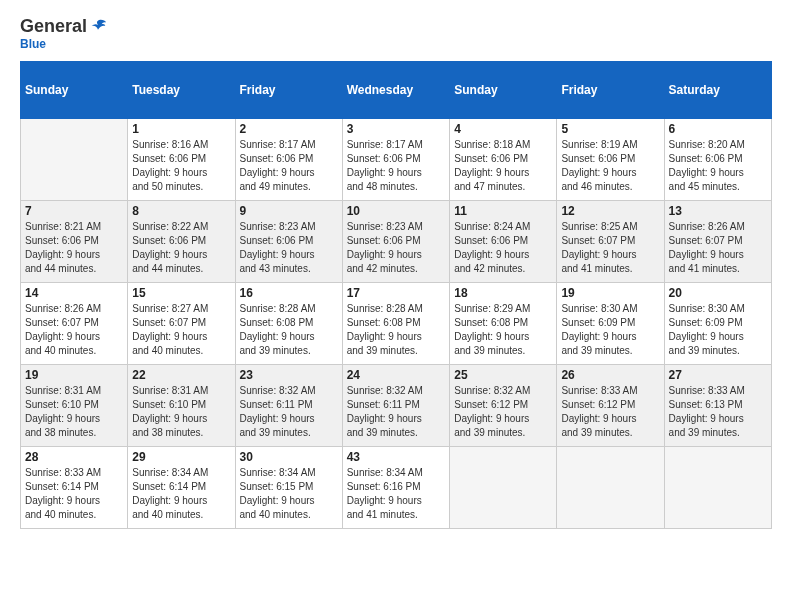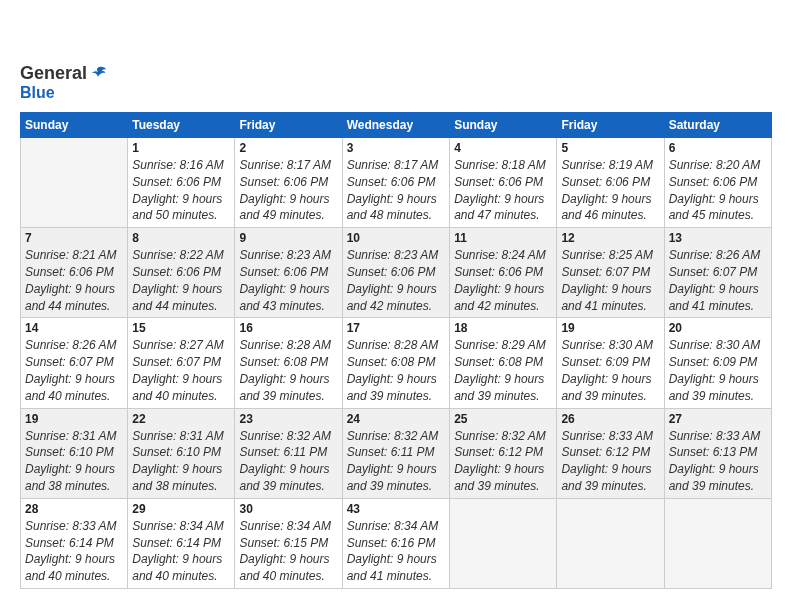--- a/index.html
+++ b/index.html
@@ -19,38 +19,37 @@
     .header {
       display: flex;
       justify-content: space-between;
       align-items: flex-start;
       margin-bottom: 10px;
     }
     .logo {
       display: flex;
       flex-direction: column;
       align-items: flex-start;
-      margin-top: 47px;
     }
     .logo-text {
       display: flex;
       align-items: center;
     }
     .logo-general {
       font-size: 18px;
       font-weight: bold;
       color: #333;
     }
     .logo-icon {
       width: 18px;
       height: 18px;
       margin-left: 2px;
     }
     .logo-blue-text {
-      font-size: 16px;
+      font-size: 12px;
       font-weight: bold;
       color: #1565c0;
     }
     .title-section {
       text-align: right;
     }
     .month-title {
       font-size: 32px;
       font-weight: bold;
       color: #222;
@@ -60,21 +59,21 @@
       color: #555;
     }
     .calendar {
       width: 100%;
       border-collapse: collapse;
       font-size: 11px;
     }
     .calendar th {
       background: #1565c0;
       color: #fff;
-      padding: 5px 4px;
+      padding: 21px 4px;
       text-align: left;
       font-size: 12px;
       font-weight: bold;
       border: 1px solid #1565c0;
     }
     .calendar td {
       border: 1px solid #ccc;
       vertical-align: top;
       padding: 3px 4px;
       width: 108px;
@@ -85,24 +84,23 @@
       background: #f5f5f5;
     }
     .day-num {
       font-weight: bold;
       font-size: 12px;
       color: #222;
       display: block;
       margin-bottom: 2px;
     }
     .day-info {
-      font-size: 12px;
+      font-size: 10px;
       color: #333;
       line-height: 1.4;
-      font-style: italic;
     }
     .row-shaded td {
       background: #f0f0f0;
     }
   </style>
 </head>
 <body>
 
 <div class="page">
   <div class="header">

